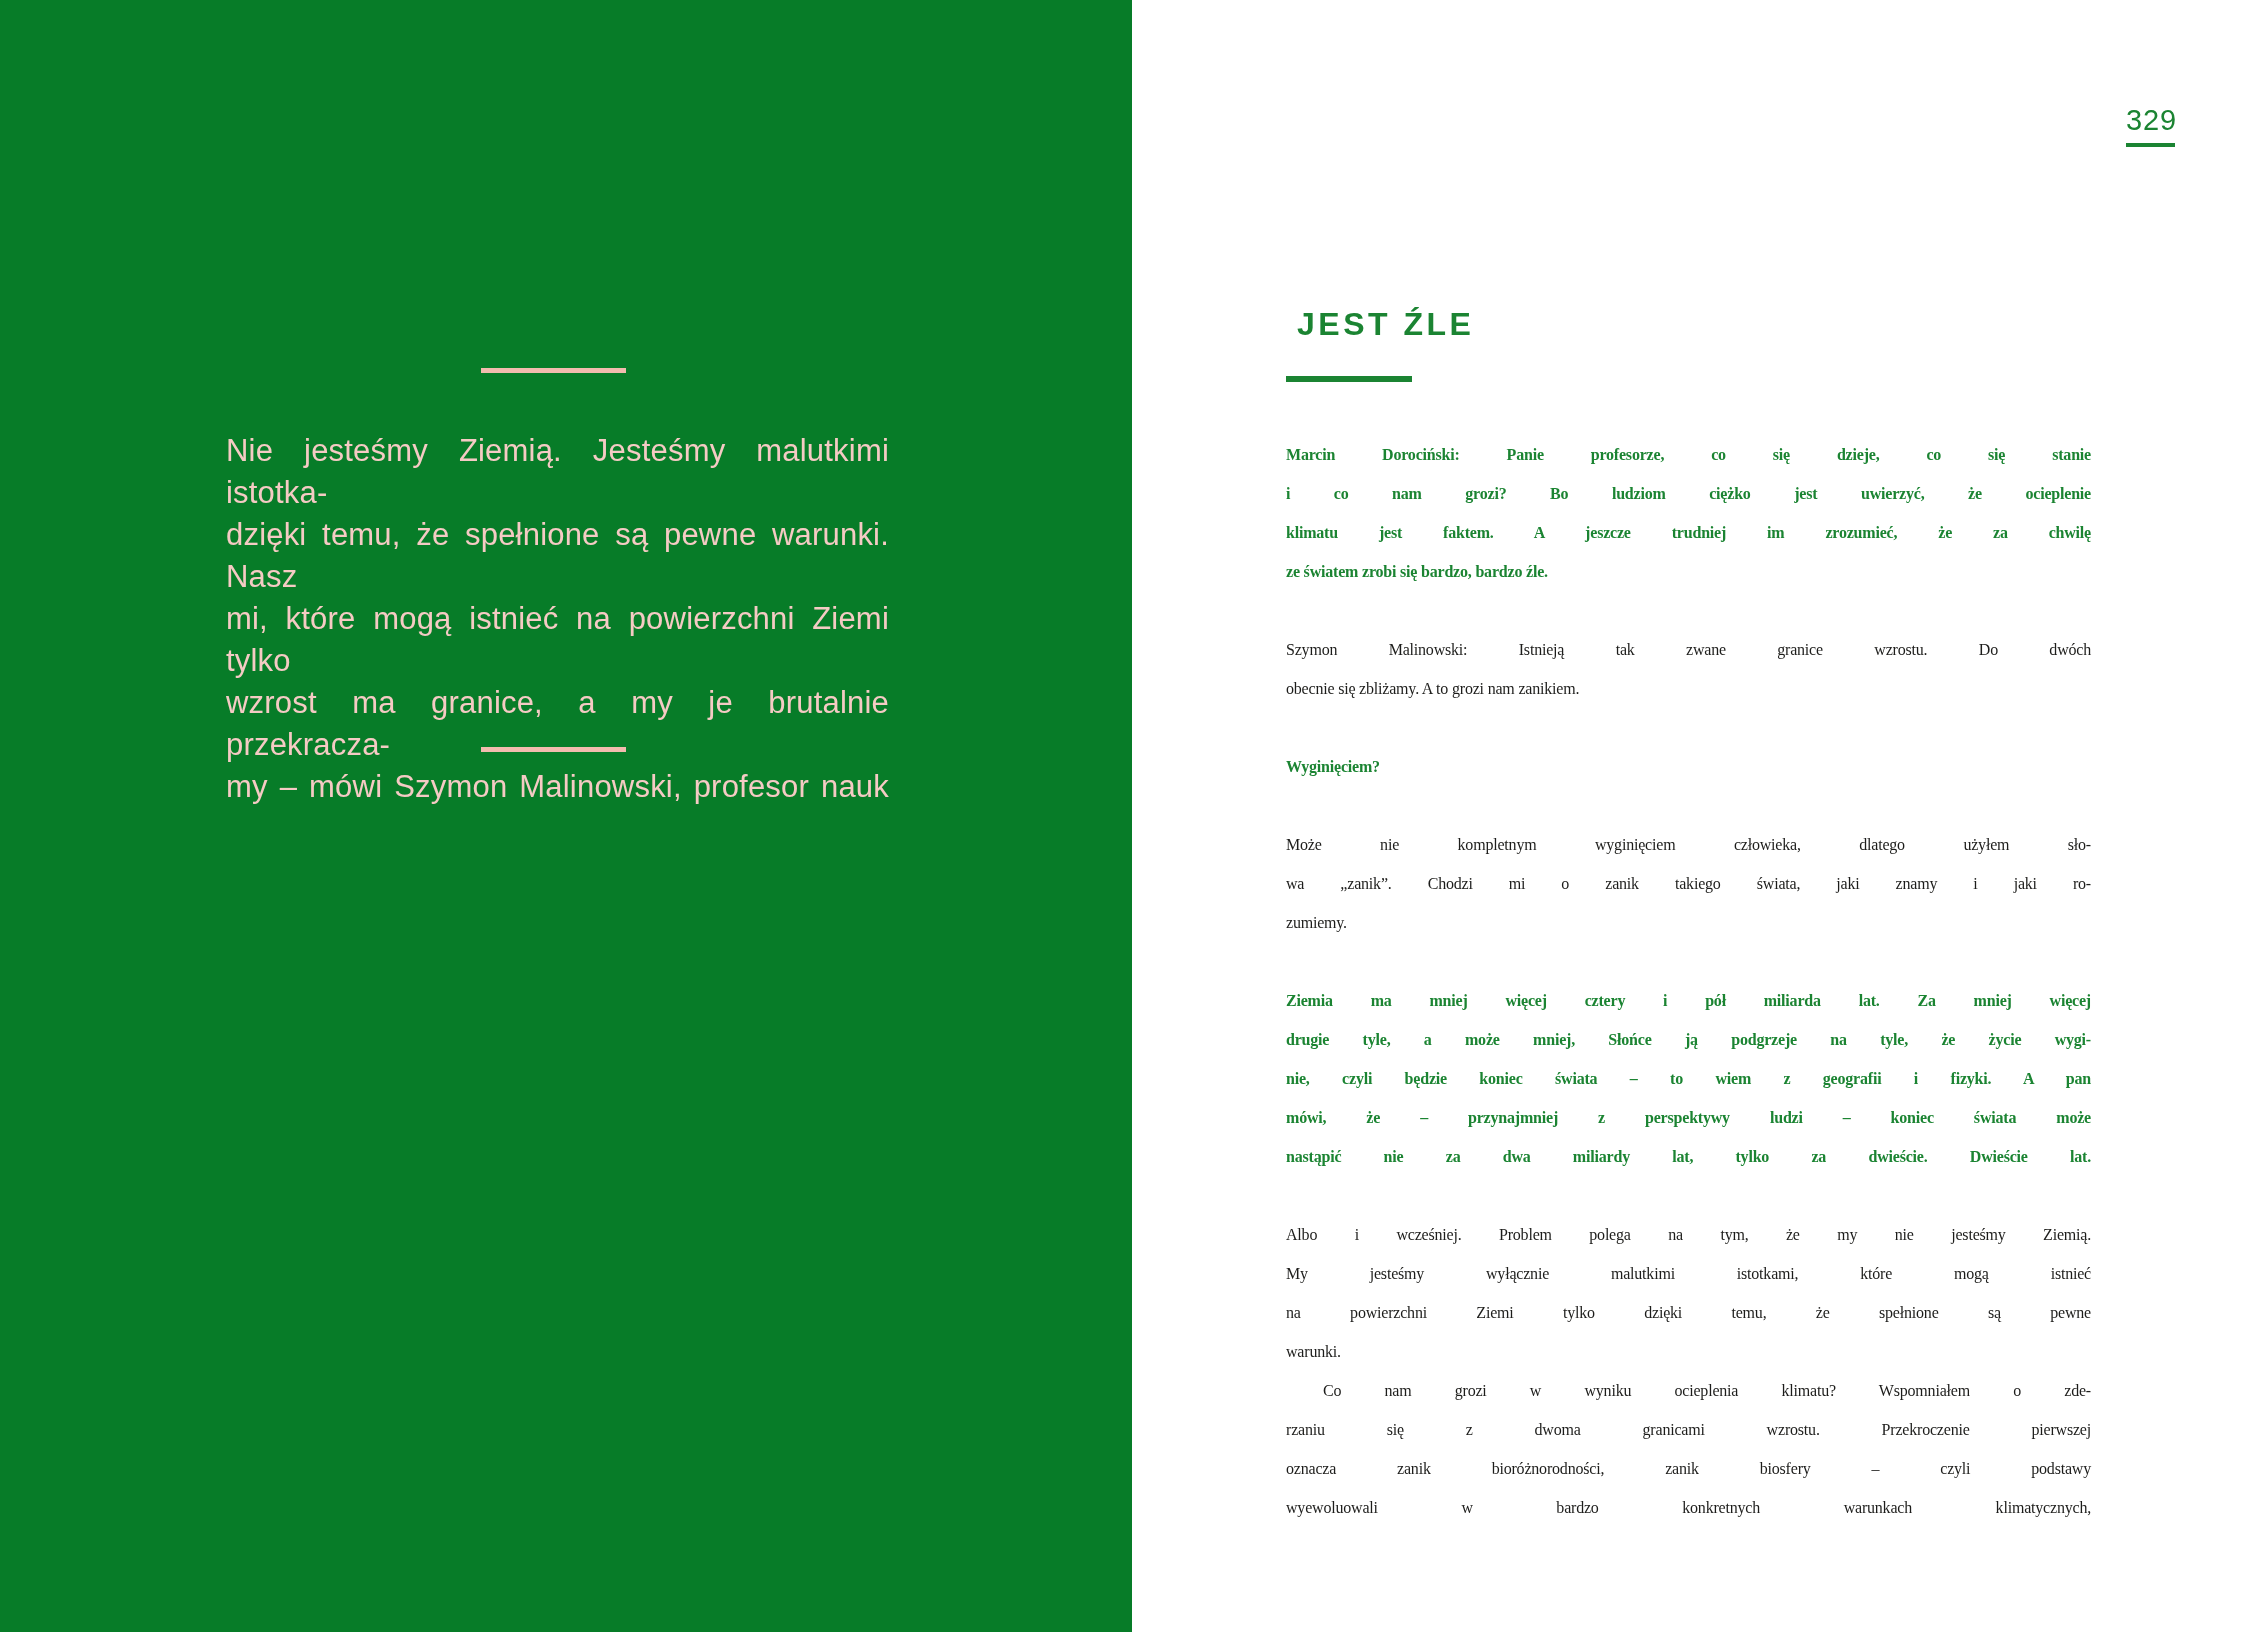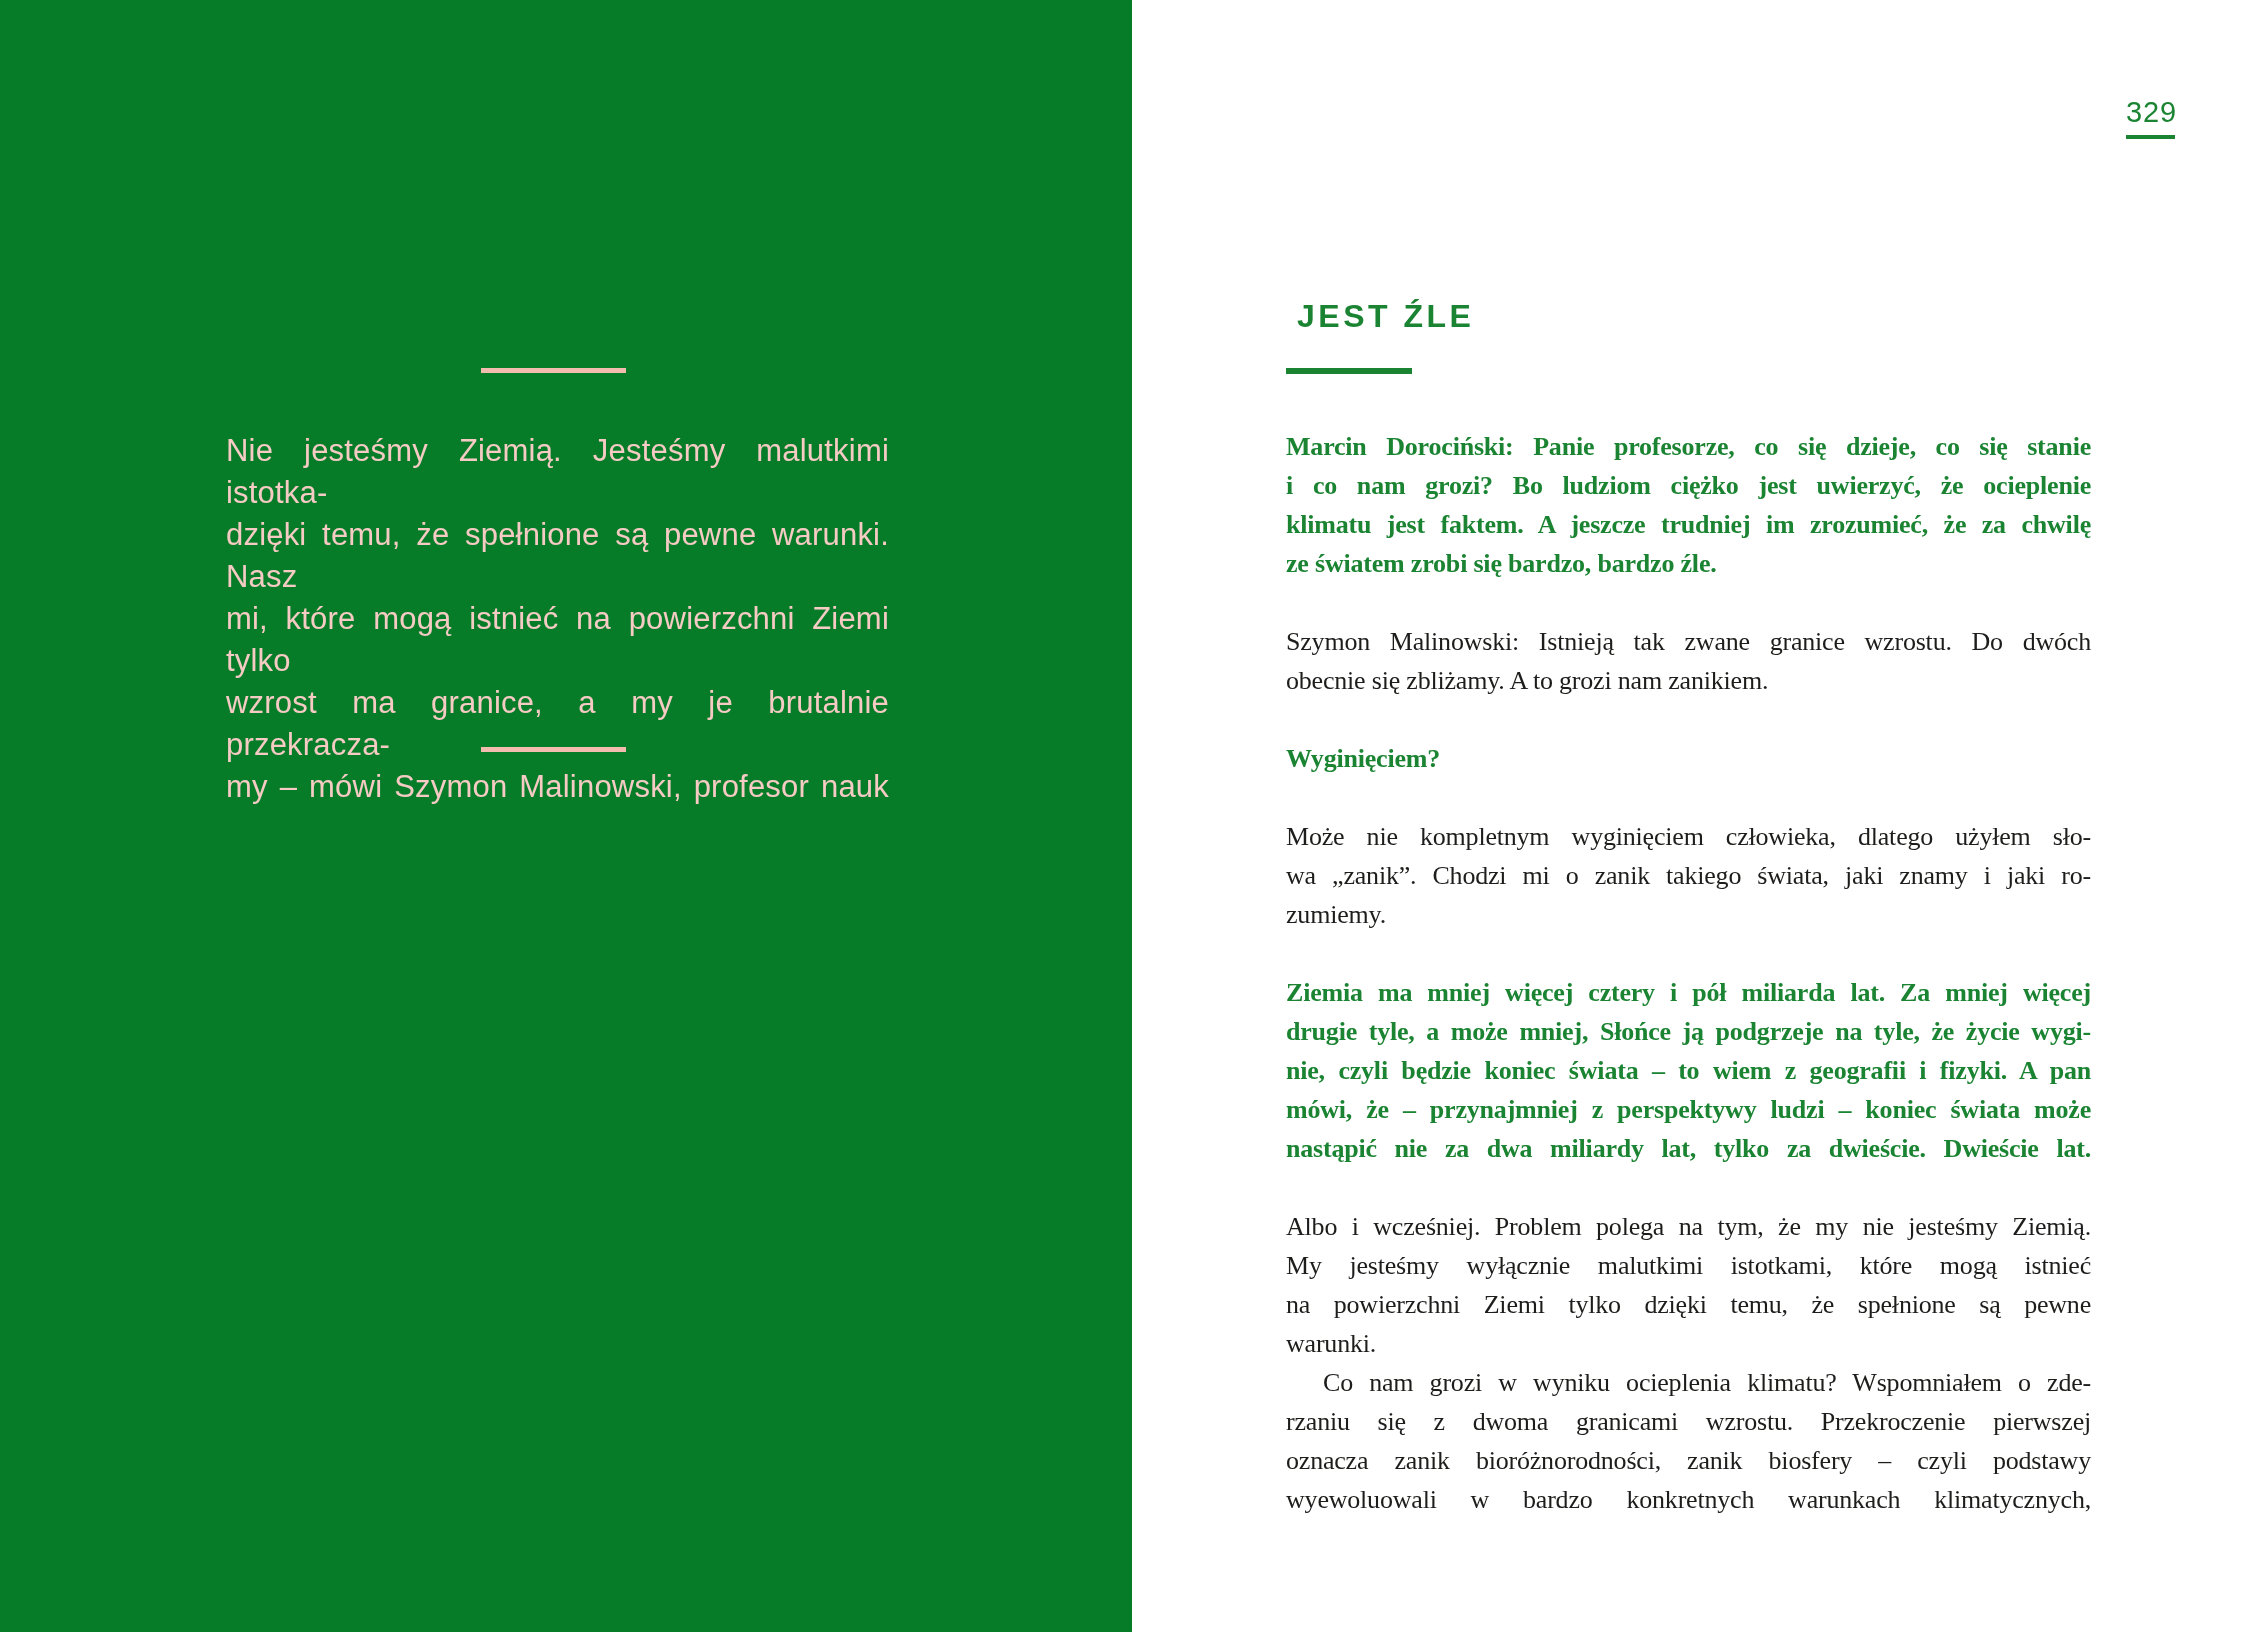--- a/index.html
+++ b/index.html
@@ -38,21 +38,21 @@
     font-weight: 400;
   }
   .pull-quote .line {
     text-align: justify;
     text-align-last: justify;
   }
 
   
   .right-page {
     position: absolute;
-    left: 1132px; top: 4px;
+    left: 1132px; top: 12px;
     width: 1133px; height: 1503px;
     background: var(--paper, #ffffff);
   }
   .folio {
     position: absolute;
     left: 994px; top: 92px;
     font-size: 29px;
     line-height: 32px;
     letter-spacing: 0.9px;
     color: var(--accent-green, #1B8432);
@@ -79,21 +79,21 @@
     left: 154px; top: 364px;
     width: 126px; height: 6.2px;
     background: var(--accent-green, #1B8432);
   }
 
   .interview-body {
     position: absolute;
     left: 154px; top: 423px;
     width: 805px;
     font-family: "Liberation Serif", serif;
-    font-size: 26px;
+    font-size: 16px;
     line-height: 39px;
     letter-spacing: -0.2px;
     color: var(--body-black, #1D1D1B);
   }
   .para { margin: 0 0 39px 0; }
   .para.no-gap { margin-bottom: 0; }
   .para.question {
     color: var(--accent-green, #1B8432);
     font-weight: 700;
   }

